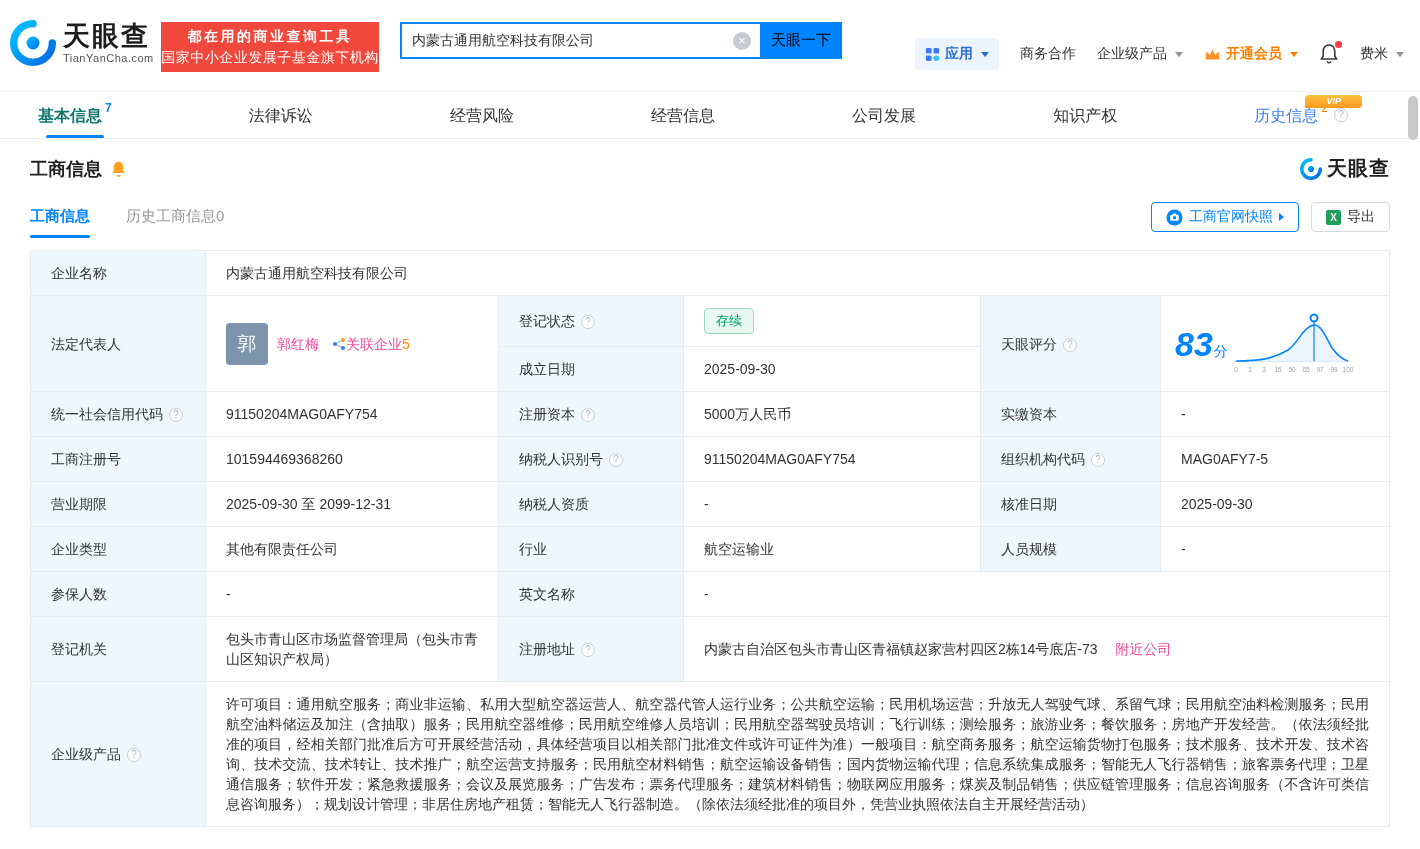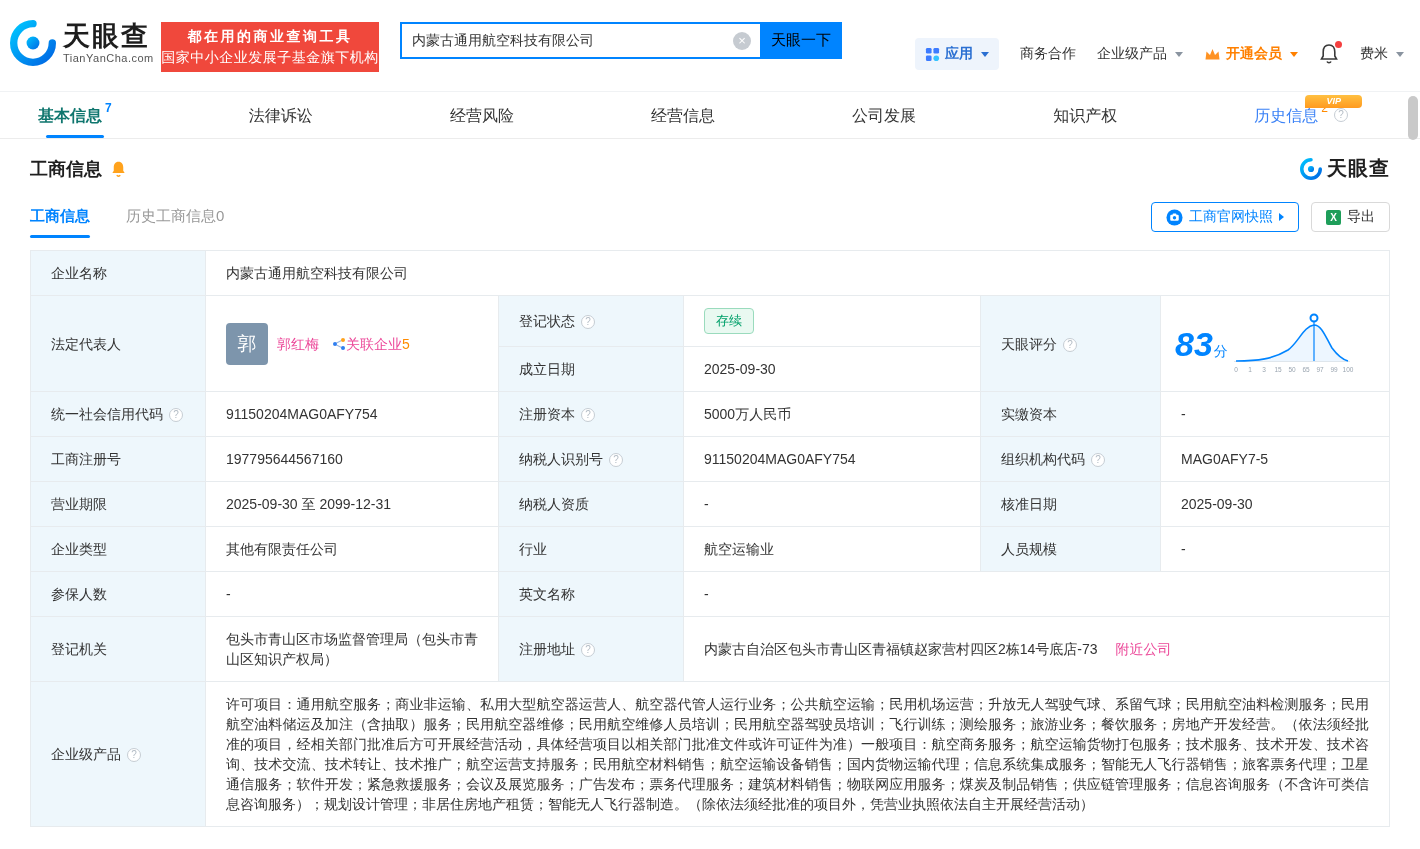--- a/index.html
+++ b/index.html
@@ -355,21 +355,21 @@
     <td class="val">
       <span>-</span>
     </td>
   </tr>
 
   <tr>
     <td class="lbl">
       <span>工商注册号</span>
     </td>
     <td class="val">
-      <span>197795644567160</span>
+      <span>101594469368260</span>
     </td>
     <td class="lbl">
       <span>纳税人识别号</span><span class="q-icon"></span>
     </td>
     <td class="val">
       <span>91150204MAG0AFY754</span>
     </td>
     <td class="lbl">
       <span>组织机构代码</span><span class="q-icon"></span>
     </td>

